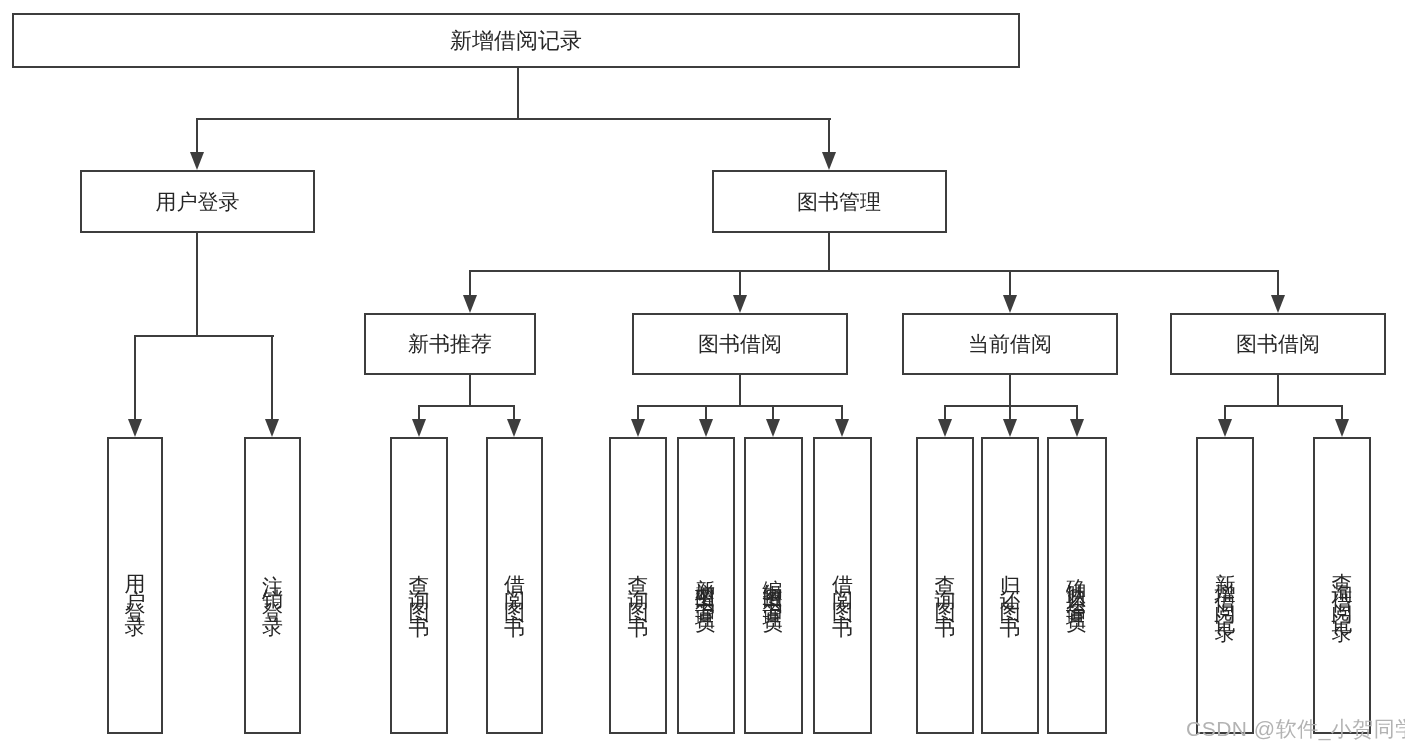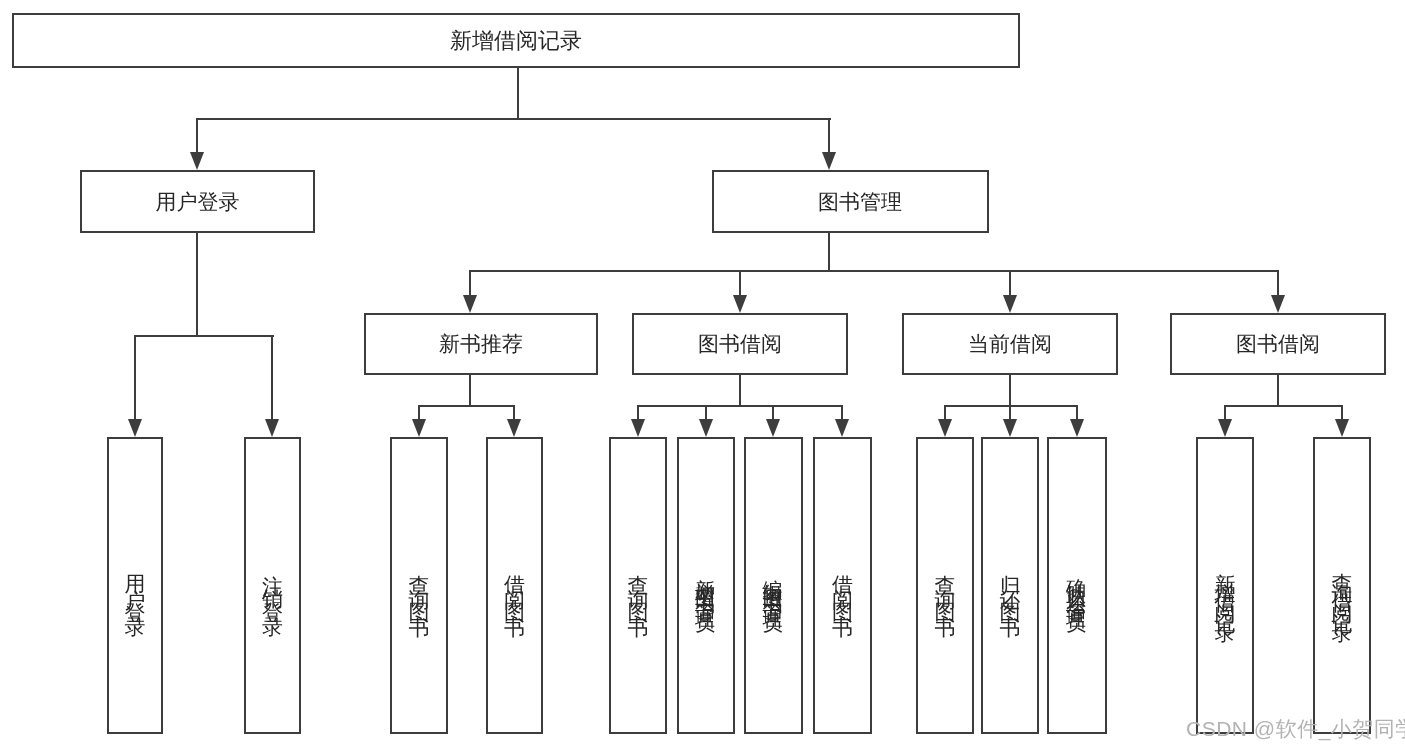--- a/index.html
+++ b/index.html
@@ -16,22 +16,22 @@
     border:2px solid #3d3d3d;
     background:#ffffff;
     display:flex;
     align-items:center;
     justify-content:center;
     color:#262626;
   }
   .hnode{font-size:21px;}
   #n-root{left:12px;top:13px;width:1008px;height:55px;font-size:22px;}
   #n-user-login{left:80px;top:170px;width:235px;height:63px;}
-  #n-book-mgmt{left:712px;top:170px;width:277px;height:63px;padding-left:19px;}
-  #n-new-book{left:364px;top:313px;width:234px;height:62px;justify-content:center;}
+  #n-book-mgmt{left:712px;top:170px;width:235px;height:63px;padding-left:19px;}
+  #n-new-book{left:364px;top:313px;width:172px;height:62px;justify-content:center;}
   #n-book-borrow{left:632px;top:313px;width:216px;height:62px;}
   #n-current-borrow{left:902px;top:313px;width:216px;height:62px;}
   #n-borrow-record{left:1170px;top:313px;width:216px;height:62px;}
   .leaf{top:437px;height:297px;font-size:21px;}
   .leaf span{writing-mode:vertical-rl;text-orientation:mixed;white-space:nowrap;}
   .ls4 span{letter-spacing:14px;}
   .ls6 span{letter-spacing:10px;}
   .ls9 span{letter-spacing:5px;font-size:20px;}
   #n-login-leaf{left:107px;width:56px;}
   #n-logout-leaf{left:244px;width:57px;}

